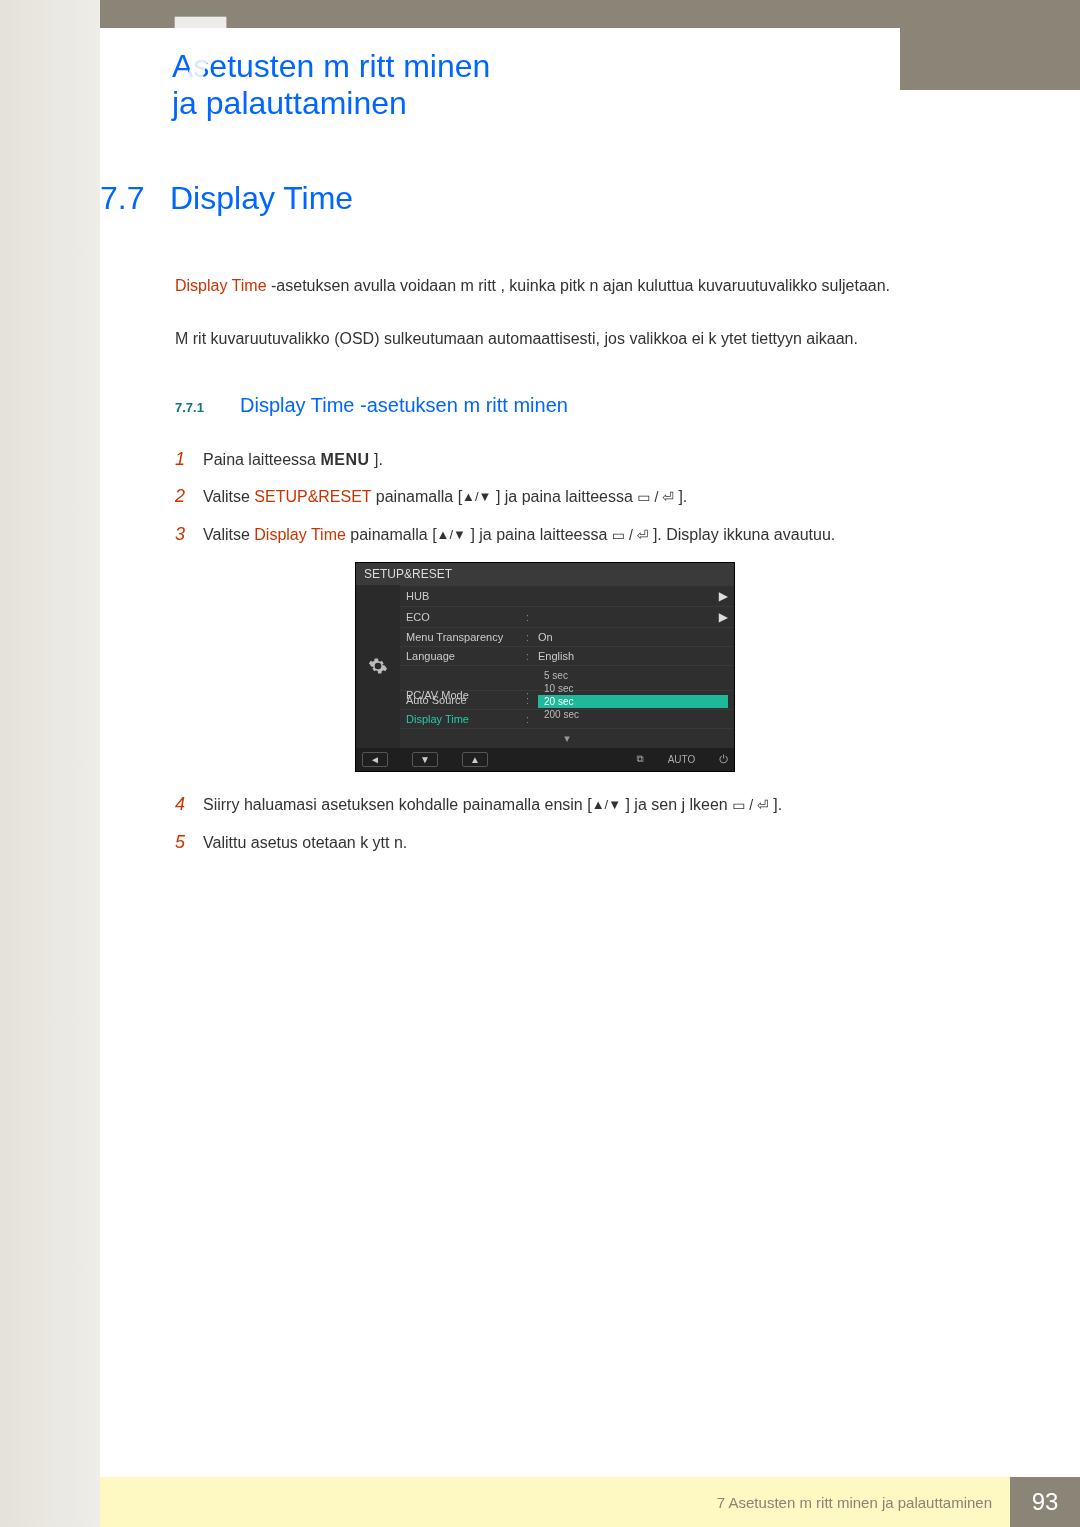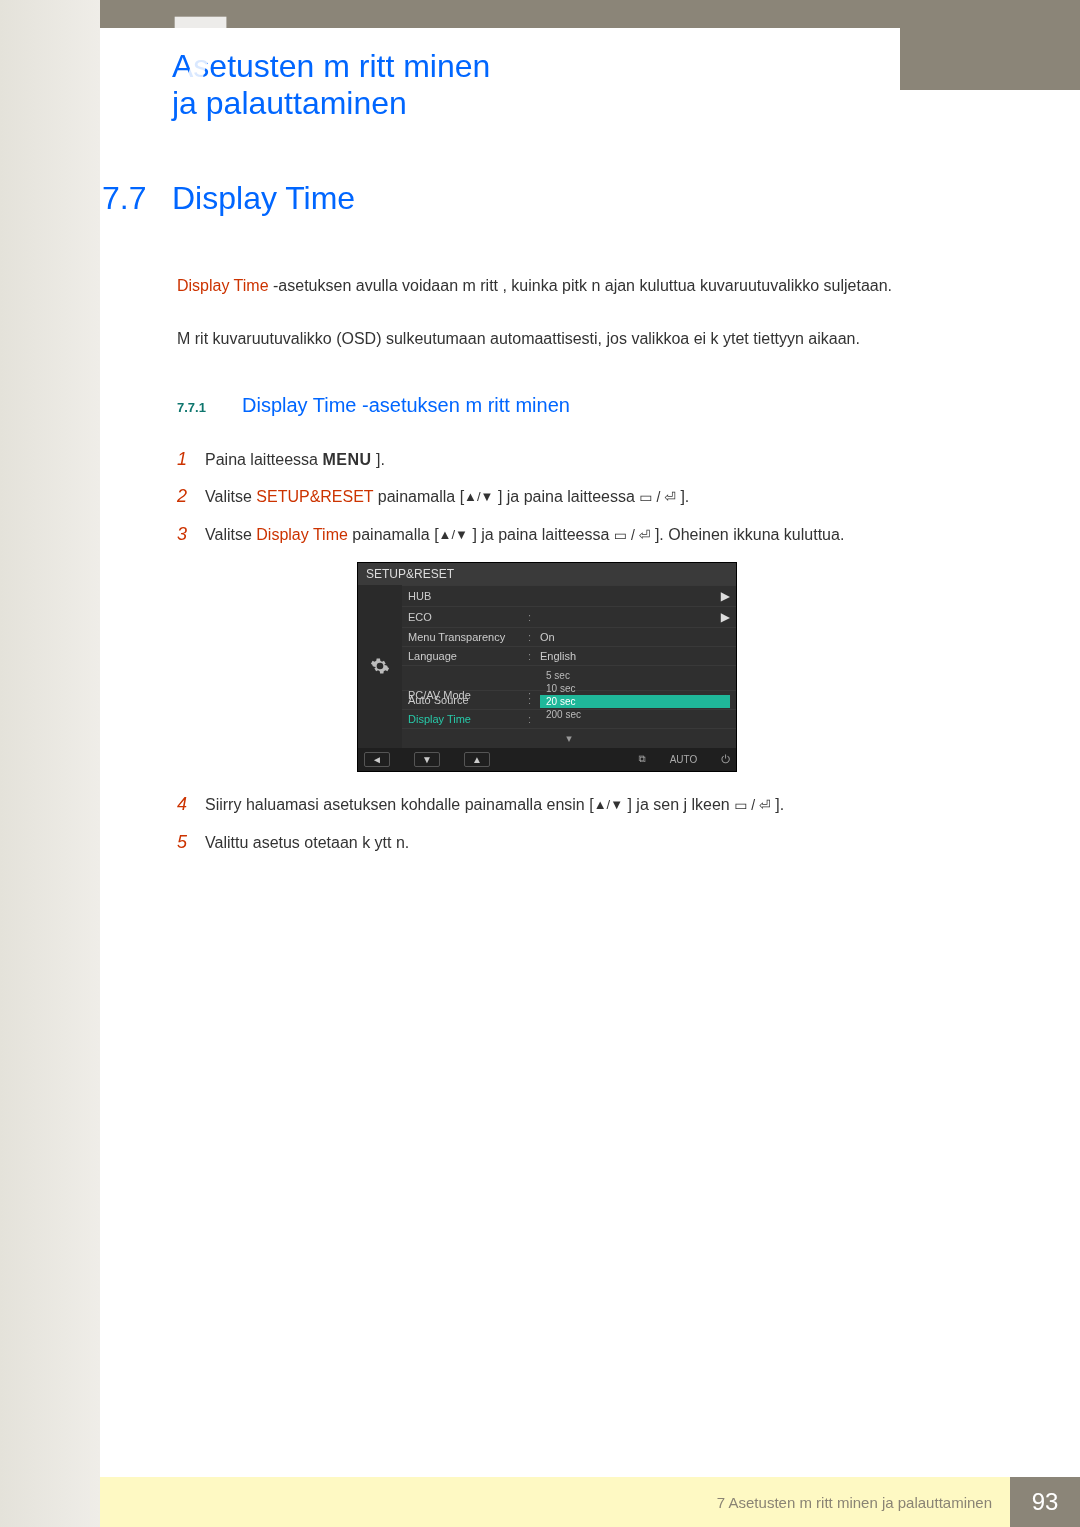--- a/index.html
+++ b/index.html
@@ -43,24 +43,24 @@
     font-size: 32px;
     background: #fff;
     padding: 20px 400px 30px 72px;
     position: absolute;
     left: 0;
     top: 28px;
     width: 800px;
   }
   .content {
     position: absolute;
-    left: 90px;
+    left: 100px;
     top: 180px;
     width: 880px;
-    padding-left: 12px;
+    padding-left: 0;
   }
   .section-row {
     display: flex;
     align-items: baseline;
     margin-bottom: 55px;
   }
   .section-num {
     color: #0066ff;
     font-size: 32px;
     width: 70px;
@@ -286,21 +286,21 @@
     </li>
     <li>
       <span class="num">2</span>
       <span class="body">
         <span>Valitse </span><span class="red">SETUP&amp;RESET</span><span> painamalla [</span><span class="arrow-glyph">▲/▼</span><span> ] ja paina laitteessa </span><span class="icon-folder">▭ / ⏎</span><span> ].</span>
       </span>
     </li>
     <li>
       <span class="num">3</span>
       <span class="body">
-        <span>Valitse </span><span class="red">Display Time</span><span>  painamalla [</span><span class="arrow-glyph">▲/▼</span><span> ] ja paina laitteessa </span><span class="icon-enter">▭ / ⏎</span><span> ]. Oheinen ikkuna kuluttua.</span>
+        <span>Valitse </span><span class="red">Display Time</span><span>  painamalla [</span><span class="arrow-glyph">▲/▼</span><span> ] ja paina laitteessa </span><span class="icon-enter">▭ / ⏎</span><span> ]. Display ikkuna avautuu.</span>
       </span>
     </li>
   </ol>
 
   <div class="osd-wrap">
     <div class="osd">
       <div class="osd-title">SETUP&amp;RESET</div>
       <div class="osd-body">
         <div class="osd-left">
           <svg class="osd-gear" viewBox="0 0 24 24">

